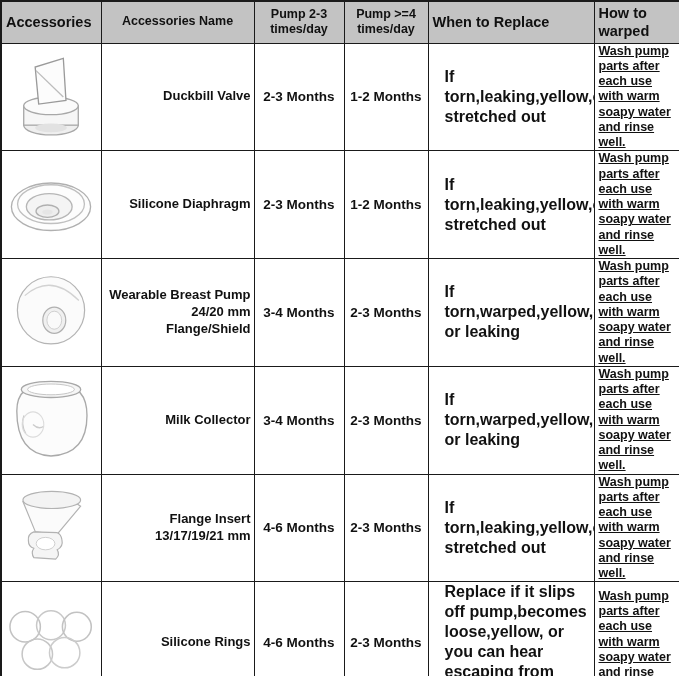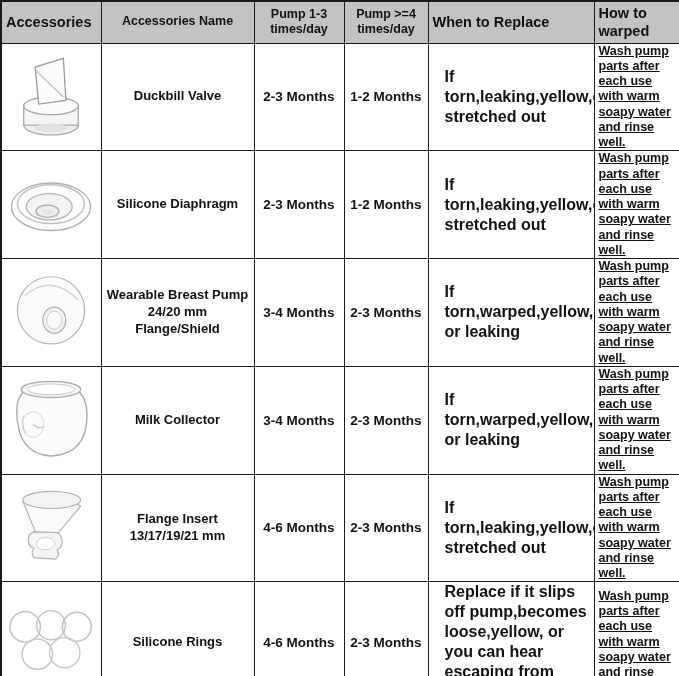--- a/index.html
+++ b/index.html
@@ -32,21 +32,21 @@
   thead th{
     background:#c3c3c3;
     font-size:13px;
     line-height:1.25;
     height:42px;
   }
   th.h-left{text-align:left;font-size:14.5px;padding-left:4px;}
   th.h-center{text-align:center;}
   th.h-pump{font-size:12.5px;}
   td.cell-img{text-align:center;padding:2px;}
-  td.cell-name{text-align:center;font-size:13px;line-height:1.3;}
+  td.cell-name{text-align:right;font-size:13px;line-height:1.3;}
   td.cell-month{text-align:center;font-size:13.5px;white-space:nowrap;}
   td.cell-replace{font-size:16px;line-height:1.25;padding-left:16px;}
   td.cell-clean{font-size:12.5px;line-height:1.22;padding-left:4px;text-decoration:underline;}
   tr.r-tall{height:95px;}
   tr.r-m1{height:85px;}
   tr.r-m2{height:82px;}
   .acc-svg{display:block;margin:0 auto;}
 </style>
 </head>
 <body>
@@ -57,21 +57,21 @@
       <col class="c-name">
       <col class="c-p13">
     <col class="c-p4">
       <col class="c-replace">
       <col class="c-clean">
   </colgroup>
   <thead>
     <tr>
       <th class="h-left">Accessories</th>
       <th class="h-center h-pump">Accessories Name</th>
-      <th class="h-center h-pump">Pump 1-3 times/day</th>
+      <th class="h-center h-pump">Pump 2-3 times/day</th>
       <th class="h-center h-pump">Pump &gt;=4 times/day</th>
       <th class="h-left">When to Replace</th>
       <th class="h-left">How to warped</th>
     </tr>
   </thead>
   <tbody>
 
     <tr class="r-tall">
       <td class="cell-img">
         <svg class="acc-svg" width="88" height="88" viewBox="0 0 100 100">

